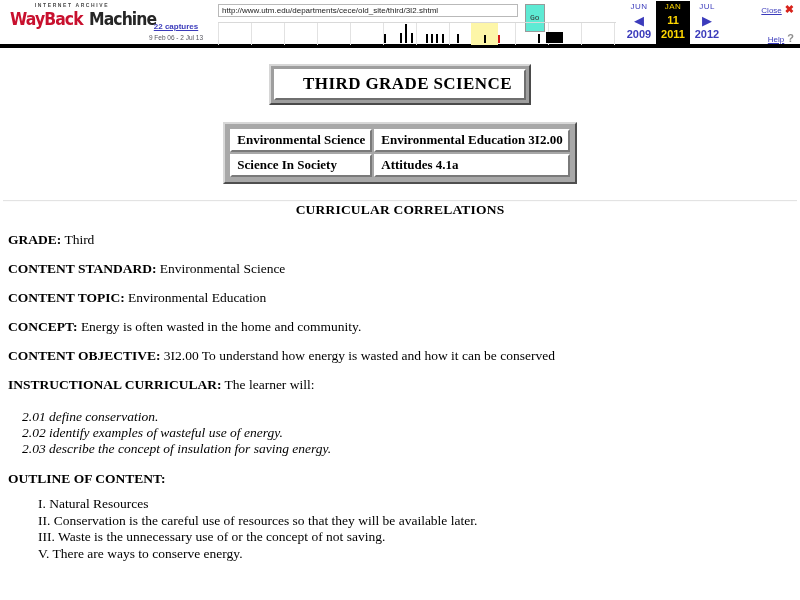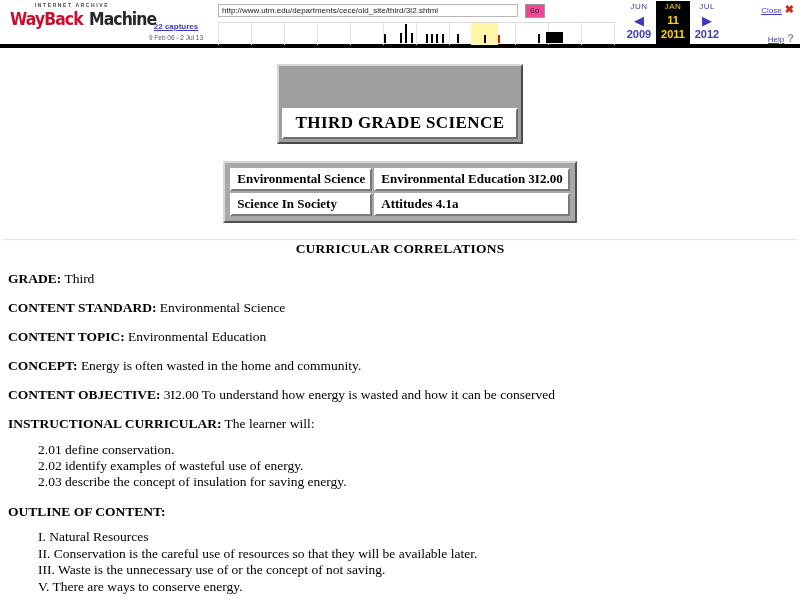--- a/index.html
+++ b/index.html
@@ -106,24 +106,24 @@
     border: 1px solid #b9b9b9;
     background: #fff;
     padding: 1px 3px;
     box-sizing: border-box;
     outline: none;
   }
   .wm-go {
     margin-left: 7px;
     font-size: 8px;
     font-family: Liberation Mono, monospace;
-    background: #ec4899;
+    background: #5eead4;
     border: 1px solid #9a9a9a;
     color: #333;
-    padding: 1px 4px;
+    padding: 8px 4px;
     line-height: 10px;
     cursor: pointer;
   }
 
   
   .wm-timeline {
     position: absolute;
     left: 218px;
     top: 22px;
     width: 398px;
@@ -245,22 +245,21 @@
     display: inline-block;
     border: 2px solid;
     border-color: #d6d6d6 #4a4a4a #4a4a4a #d6d6d6;
     background: #9e9e9e;
     padding: 3px;
   }
   .banner-inner {
     border: 2px solid;
     border-color: #ffffff #6f6f6f #6f6f6f #ffffff;
     background: #ffffff;
-    padding: 3px 12px 4px 12px;
-    margin-top: 39px;
+    padding: 3px 12px 4px 27px;
   }
   .banner-text {
     font-family: "Liberation Serif", serif;
     font-weight: bold;
     font-size: 17px;
     letter-spacing: .4px;
     color: #000;
     white-space: nowrap;
   }
 
@@ -308,24 +307,25 @@
   .field {
     margin: 0;
     padding: 0 0 0 8px;
     font-size: 13.5px;
     line-height: 15px;
     margin-top: 14px;
   }
   .field b { font-weight: bold; }
 
   .sublist {
-    padding-left: 38px;
+    padding-left: 22px;
     font-size: 13.5px;
     line-height: 16px;
-    margin-top: 11px;
+    margin-top: 17px;
+    font-style: italic;
   }
   .sublist div { white-space: nowrap; }
 
   .outline-list {
     padding-left: 38px;
     font-size: 13.5px;
     line-height: 16.5px;
     margin-top: 10px;
   }
   .outline-list div { white-space: nowrap; }

